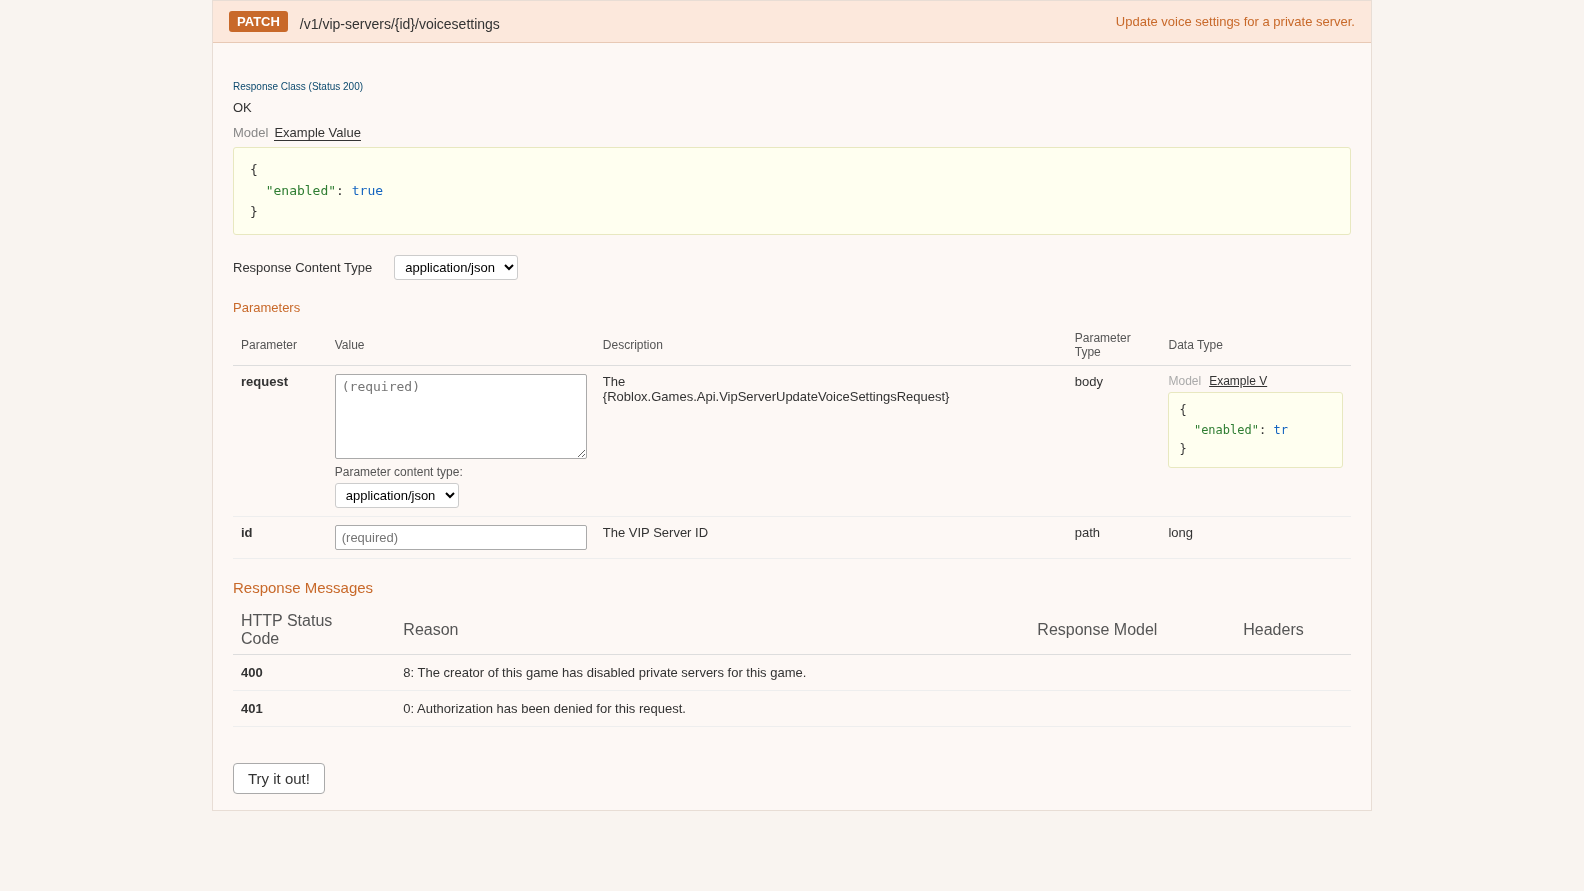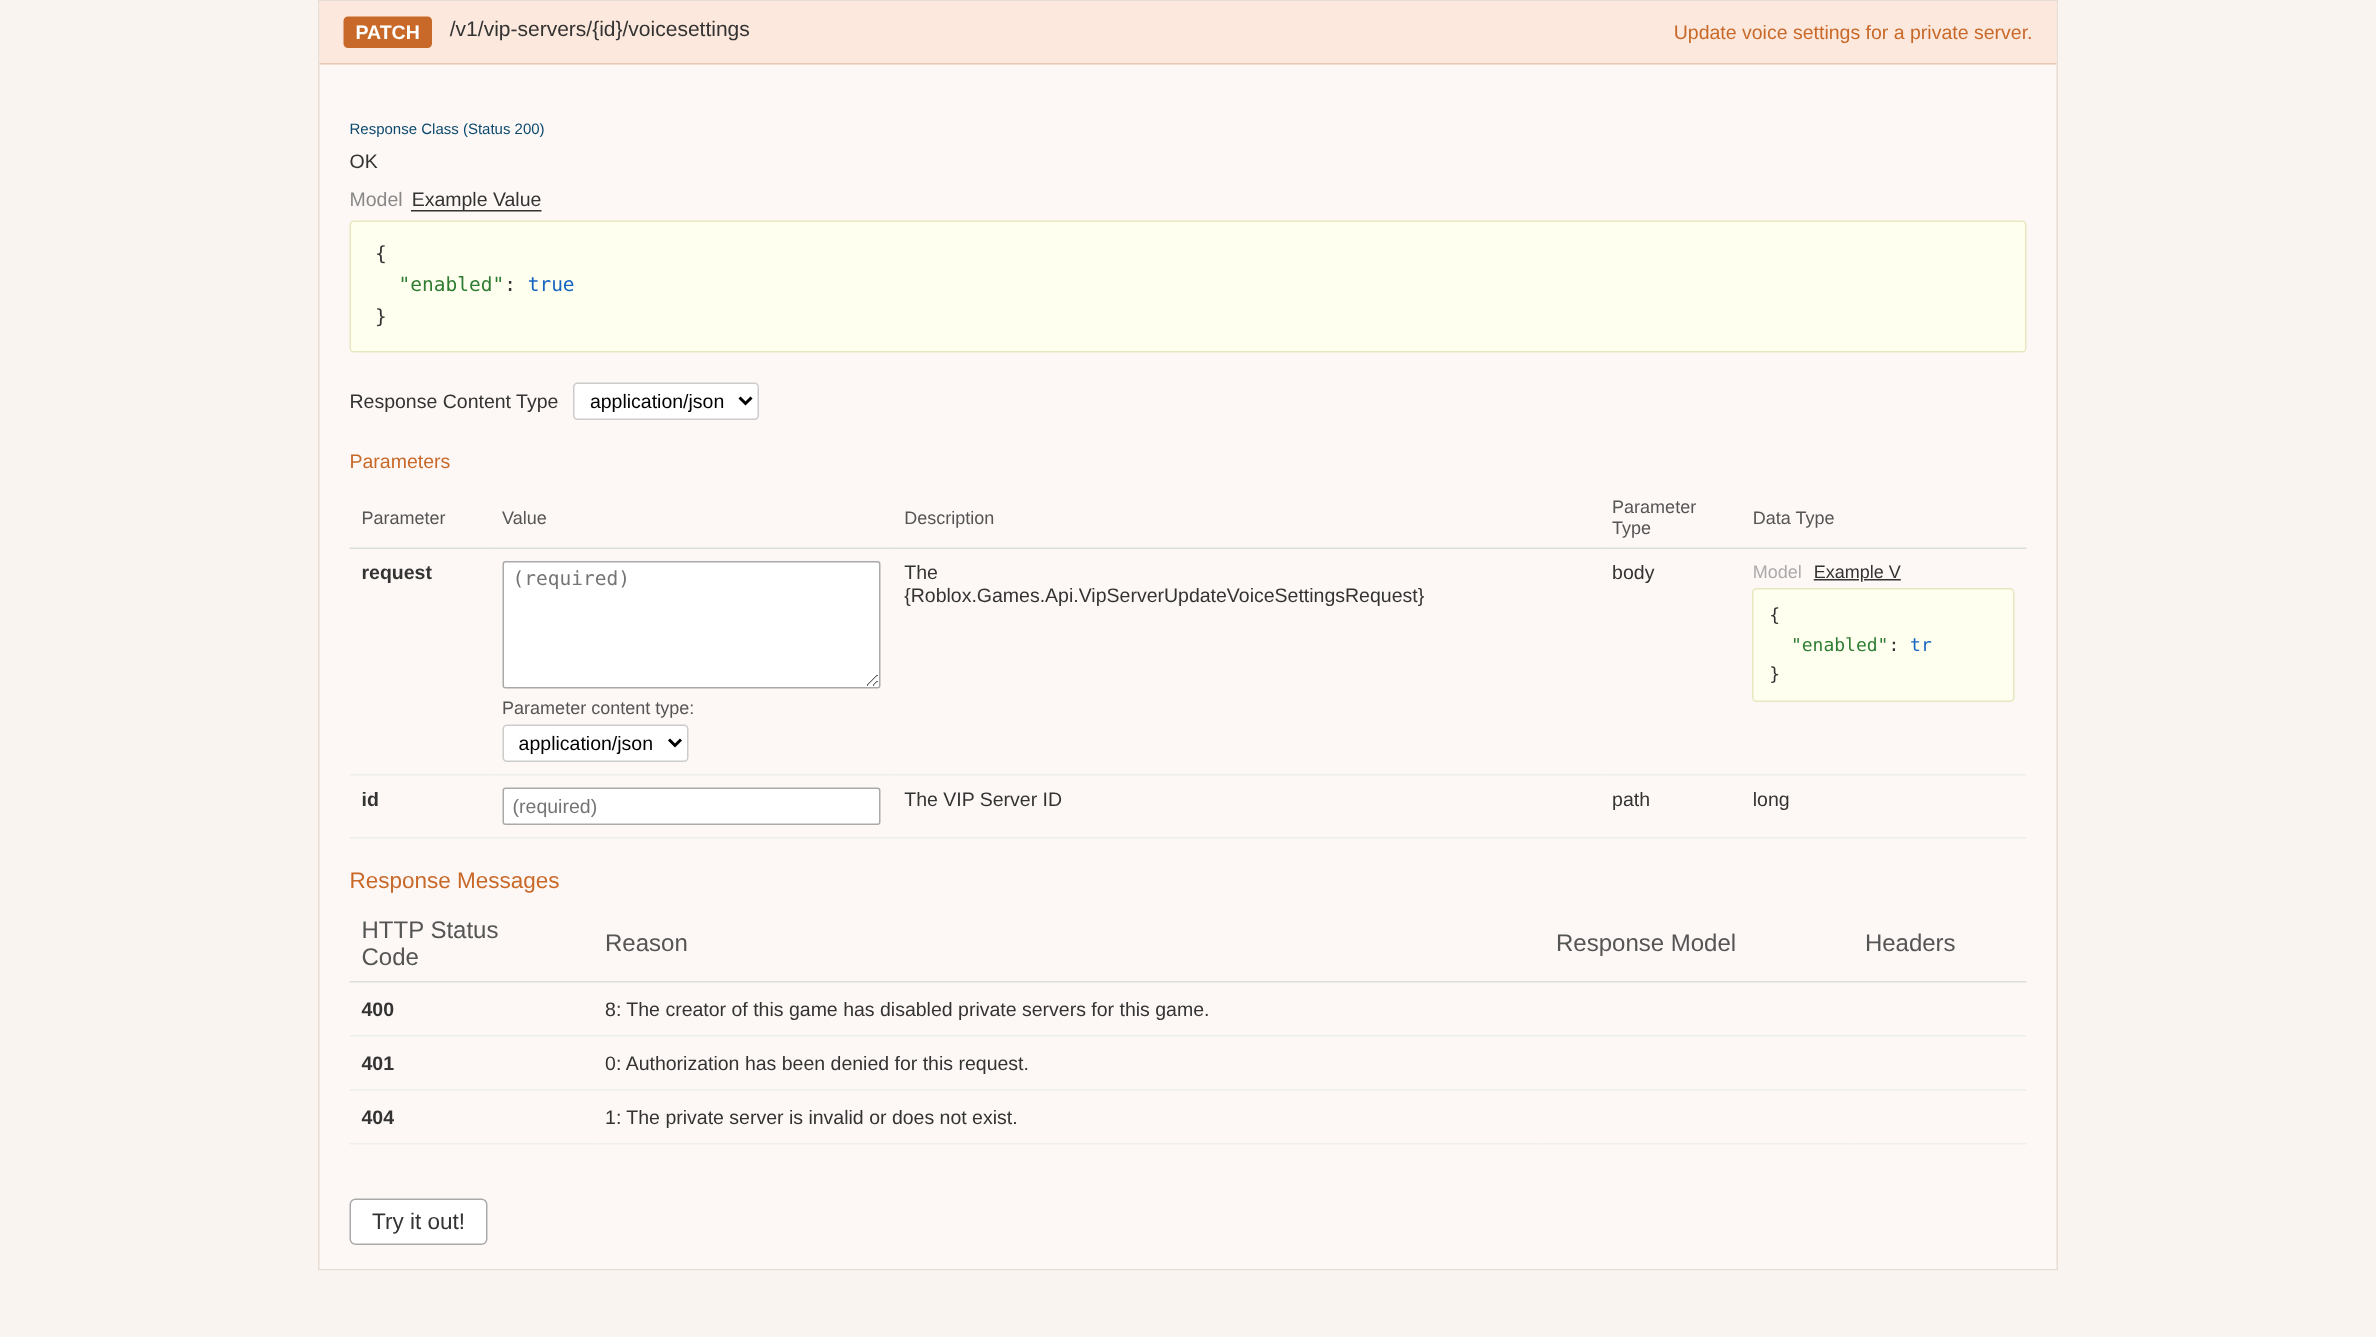--- a/index.html
+++ b/index.html
@@ -19,21 +19,21 @@
     .endpoint-header {
       display: flex;
       align-items: center;
       justify-content: space-between;
       background: #fce8dc;
       padding: 10px 16px;
       border-bottom: 1px solid #e8c9b5;
     }
     .endpoint-left {
       display: flex;
-      align-items: flex-start;
+      align-items: flex-end;
       gap: 12px;
     }
     .method-badge {
       background: #c8692a;
       color: white;
       font-weight: bold;
       font-size: 13px;
       padding: 3px 8px;
       border-radius: 3px;
     }
@@ -87,21 +87,21 @@
       font-size: 13px;
       line-height: 1.6;
       margin-bottom: 16px;
     }
     .code-brace { color: #333; }
     .code-key { color: #2e7d32; }
     .code-value { color: #1565c0; }
     .response-content-type {
       display: flex;
       align-items: center;
-      gap: 10px;
+      gap: 22px;
       margin-bottom: 20px;
       font-size: 13px;
     }
     .response-content-type select {
       border: 1px solid #ccc;
       border-radius: 3px;
       padding: 3px 6px;
       font-size: 13px;
       background: white;
     }
@@ -365,26 +365,20 @@
             <td><span class="reason-text">8: The creator of this game has disabled private servers for this game.</span></td>
             <td></td>
             <td></td>
           </tr>
           <tr>
             <td><span class="status-code">401</span></td>
             <td><span class="reason-text">0: Authorization has been denied for this request.</span></td>
             <td></td>
             <td></td>
           </tr>
-          <tr>
-            <td><span class="status-code">404</span></td>
-            <td><span class="reason-text">1: The private server is invalid or does not exist.</span></td>
-            <td></td>
-            <td></td>
-          </tr>
         </tbody>
       </table>
     </div>
 
     
     <button class="try-it-btn">Try it out!</button>
 
   </div>
 </div>
 

